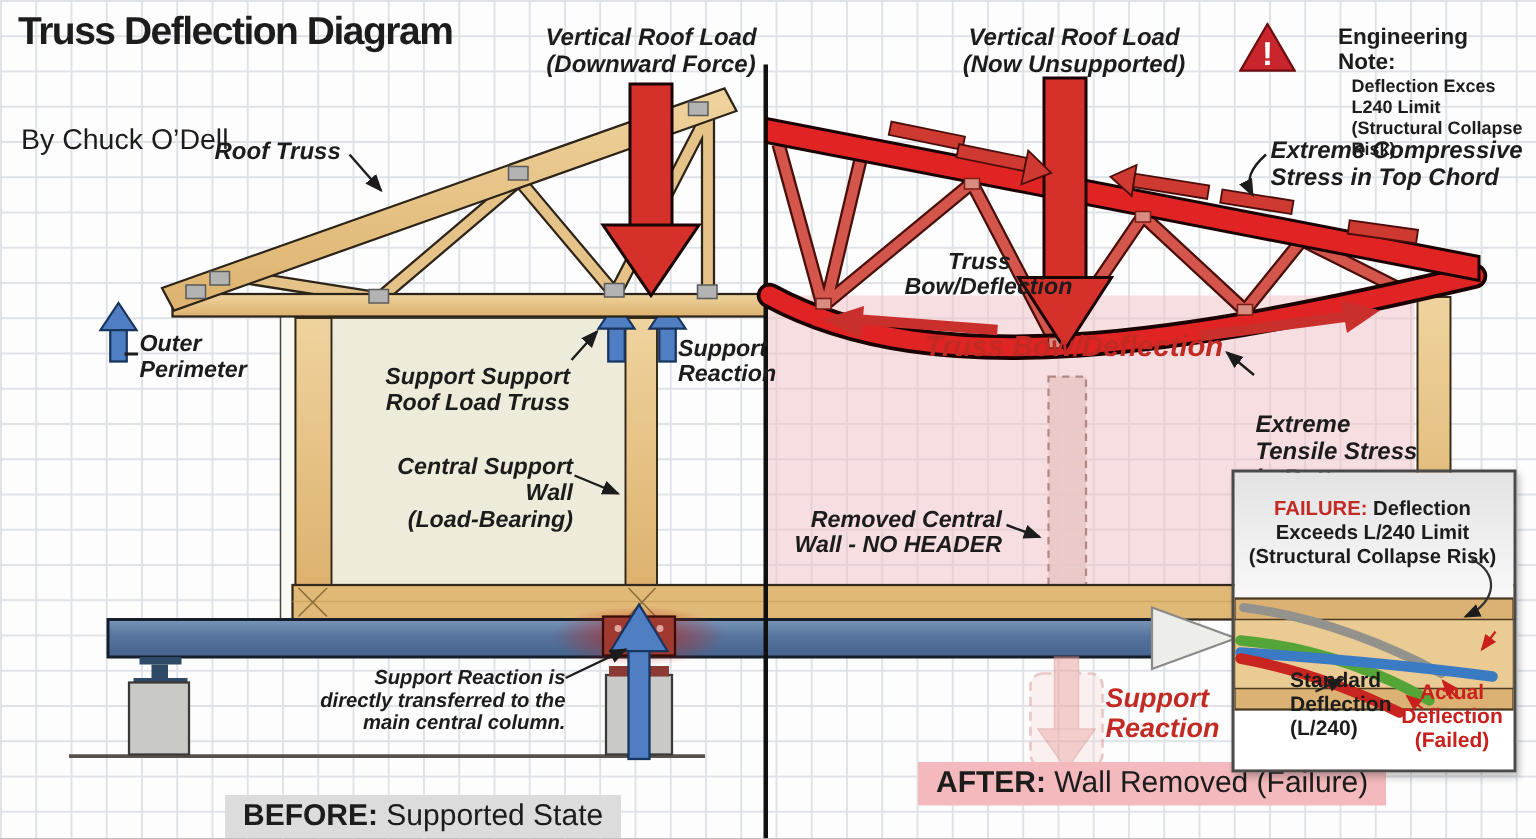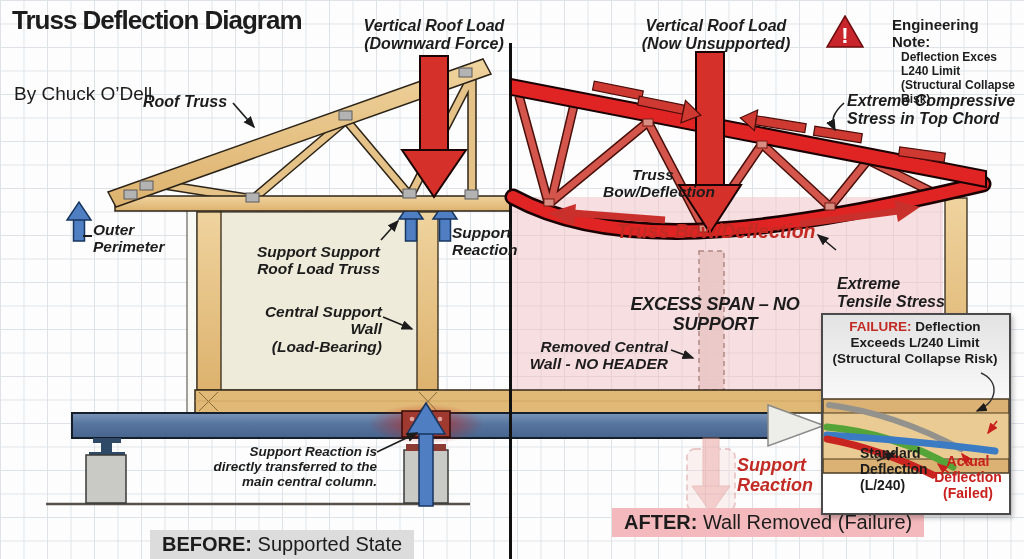--- a/index.html
+++ b/index.html
@@ -37,21 +37,21 @@
   #tensile{left:837px;top:243px;width:118px;font-size:16px;margin-top:32px;}
   #excess-span{left:597px;top:294px;width:236px;font-size:18px;letter-spacing:-0.3px;}
   #removed-wall{left:518px;top:338px;width:150px;}
   #reaction-red{left:737px;top:455px;font-size:18px;}
   .caption{position:absolute;font-size:20px;padding:3px 12px;white-space:nowrap;}
   .caption b{font-weight:700;}
   #caption-before{left:150px;top:530px;background:#DCDCDC;}
   #caption-after{left:612px;top:508px;background:#F4B9BC;}
   #inset{left:821px;top:313px;width:186px;height:198px;border:2px solid #4a4a4a;
          background:linear-gradient(#e3e3e3,#ffffff 55%);box-shadow:2px 3px 5px rgba(0,0,0,.25);}
-  #inset-title{position:absolute;left:2px;top:4px;width:180px;text-align:center;
+  #inset-title{position:absolute;left:2px;top:16px;width:180px;text-align:center;
                font-size:13.5px;font-weight:700;line-height:1.18;}
   #inset-standard{position:absolute;left:5px;top:131px;font-size:14px;font-weight:700;line-height:1.14;white-space:pre-line;margin-left:32px;}
   #inset-actual{position:absolute;left:106px;top:139px;width:78px;text-align:center;
                 font-size:14px;font-weight:700;line-height:1.14;white-space:pre-line;color:#C9201D;}
 </style>
 </head>
 <body>
 
 <div id="canvas">
 
@@ -262,21 +262,20 @@
 main central column.</div>
 
   <div class="lbl center" id="truss-bow-black">Truss
 Bow/Deflection</div>
   <div class="lbl center red" id="truss-bow-red">Truss Bow/Deflection</div>
   <div class="lbl" id="compressive">Extreme Compressive
 Stress in Top Chord</div>
   <div class="lbl" id="tensile">Extreme
 Tensile Stress
 in Bottom Chord</div>
-  <div class="lbl center" id="excess-span">EXCESS SPAN – NO SUPPORT</div>
   <div class="lbl right" id="removed-wall">Removed Central
 Wall - NO HEADER</div>
   <div class="lbl red" id="reaction-red">Support
 Reaction</div>
 
   <div class="caption" id="caption-before">
     <b>BEFORE:</b><span> Supported State</span>
   </div>
   <div class="caption" id="caption-after">
     <b>AFTER:</b><span> Wall Removed (Failure)</span>

